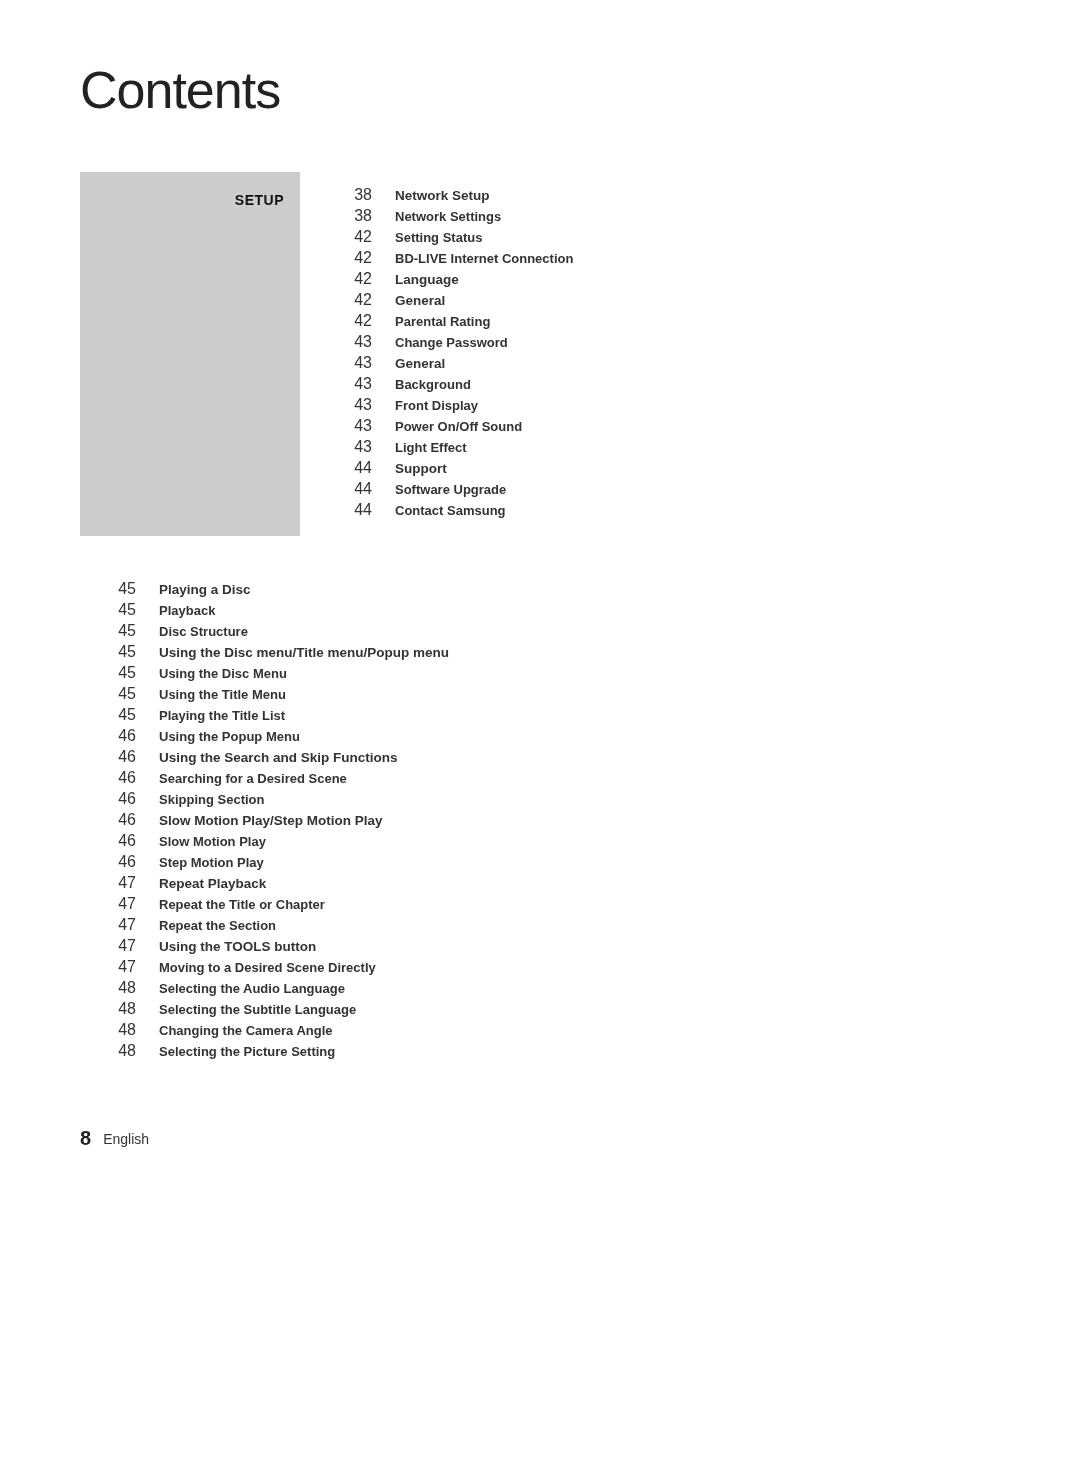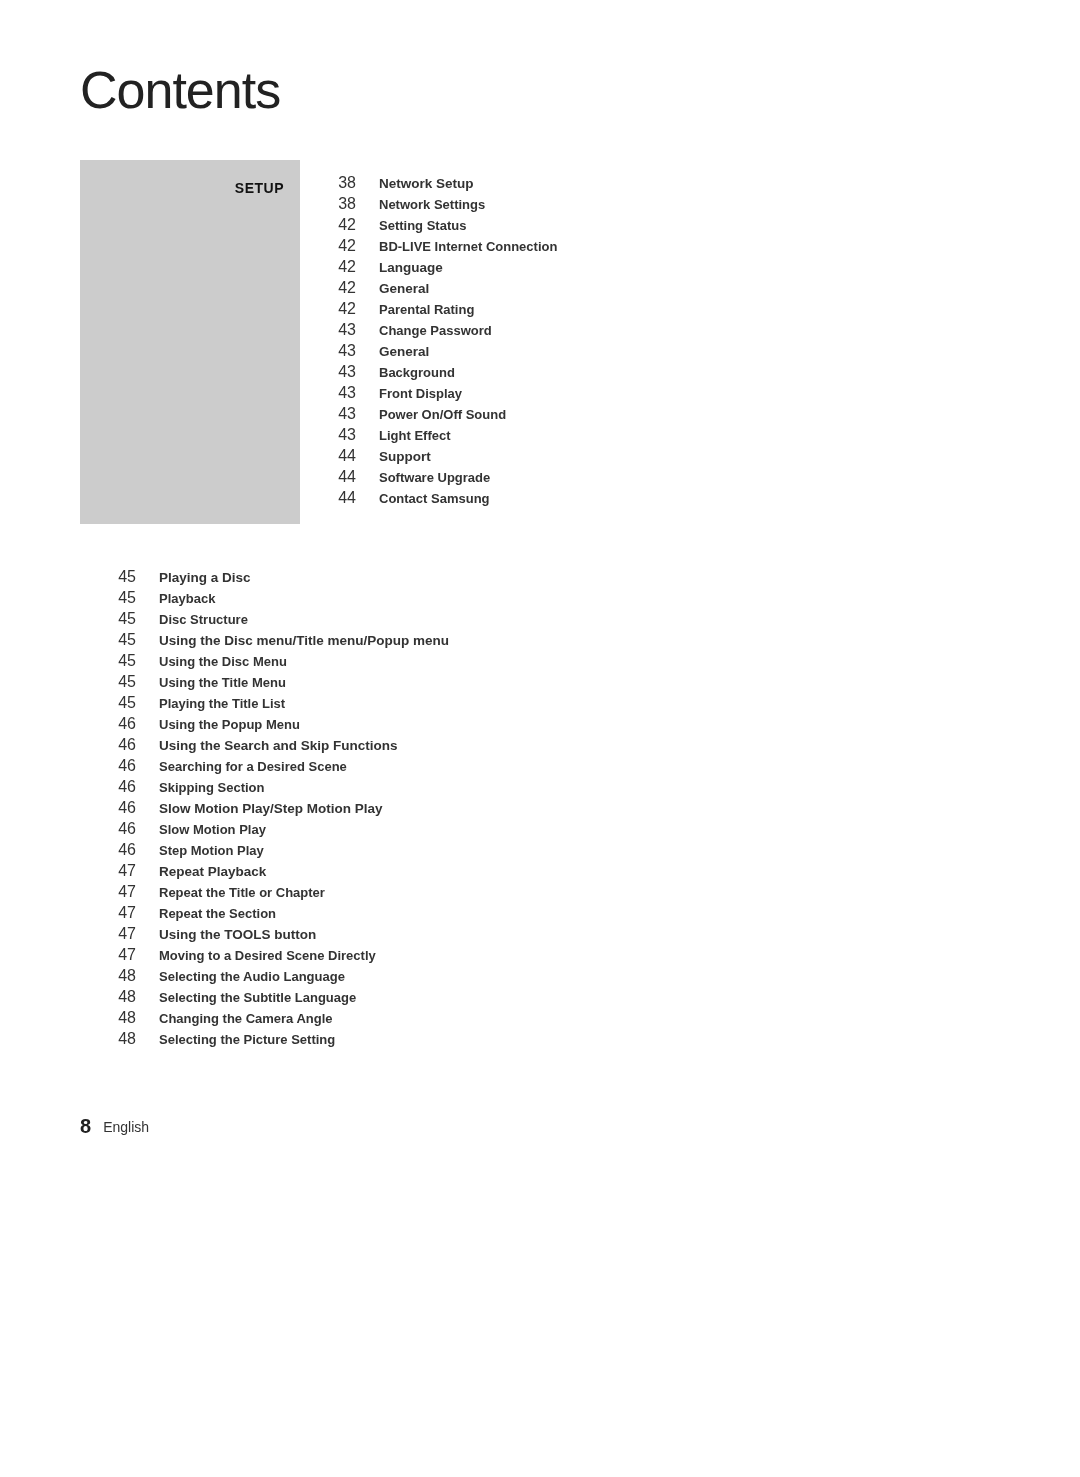--- a/index.html
+++ b/index.html
@@ -14,28 +14,29 @@
       width: 1080px;
       min-height: 1477px;
       padding: 60px 80px 60px 80px;
       color: #333333;
     }
 
     .page-title {
       font-size: 52px;
       font-weight: 300;
       color: #222222;
-      margin-bottom: 40px;
+      margin-bottom: 52px;
       letter-spacing: -1px;
     }
 
     .section-wrapper {
       display: flex;
       margin-bottom: 30px;
       align-items: stretch;
+      gap: 16px;
     }
 
     .section-label-box {
       background: #cccccc;
       width: 220px;
       min-width: 220px;
       display: flex;
       align-items: flex-start;
       justify-content: flex-end;
       padding: 20px 16px 20px 0;

